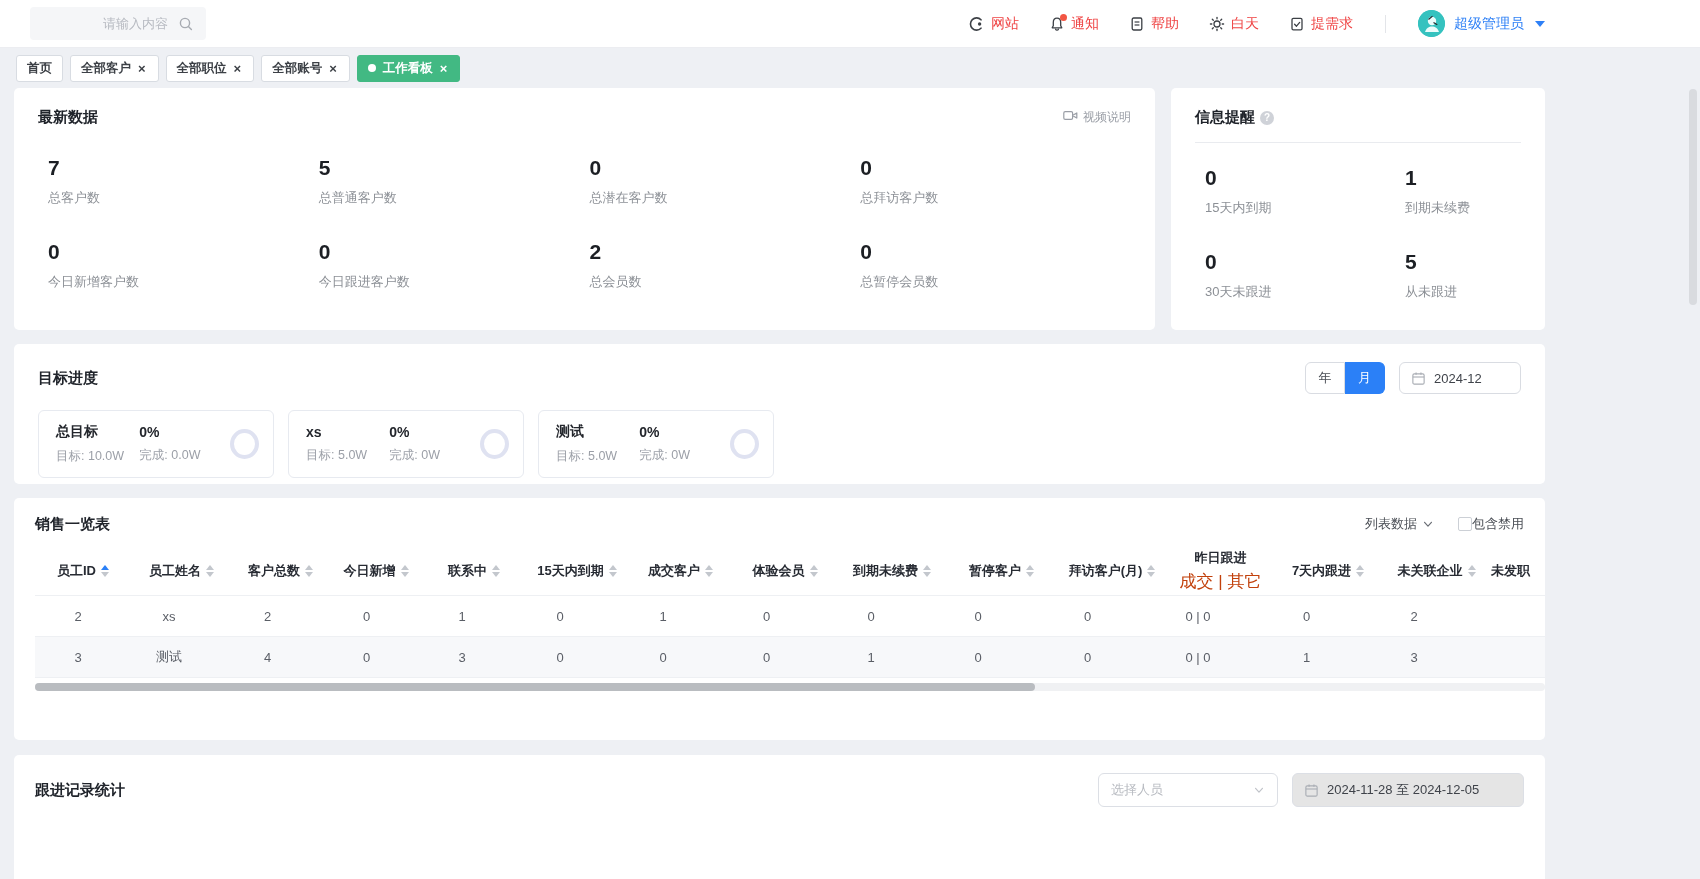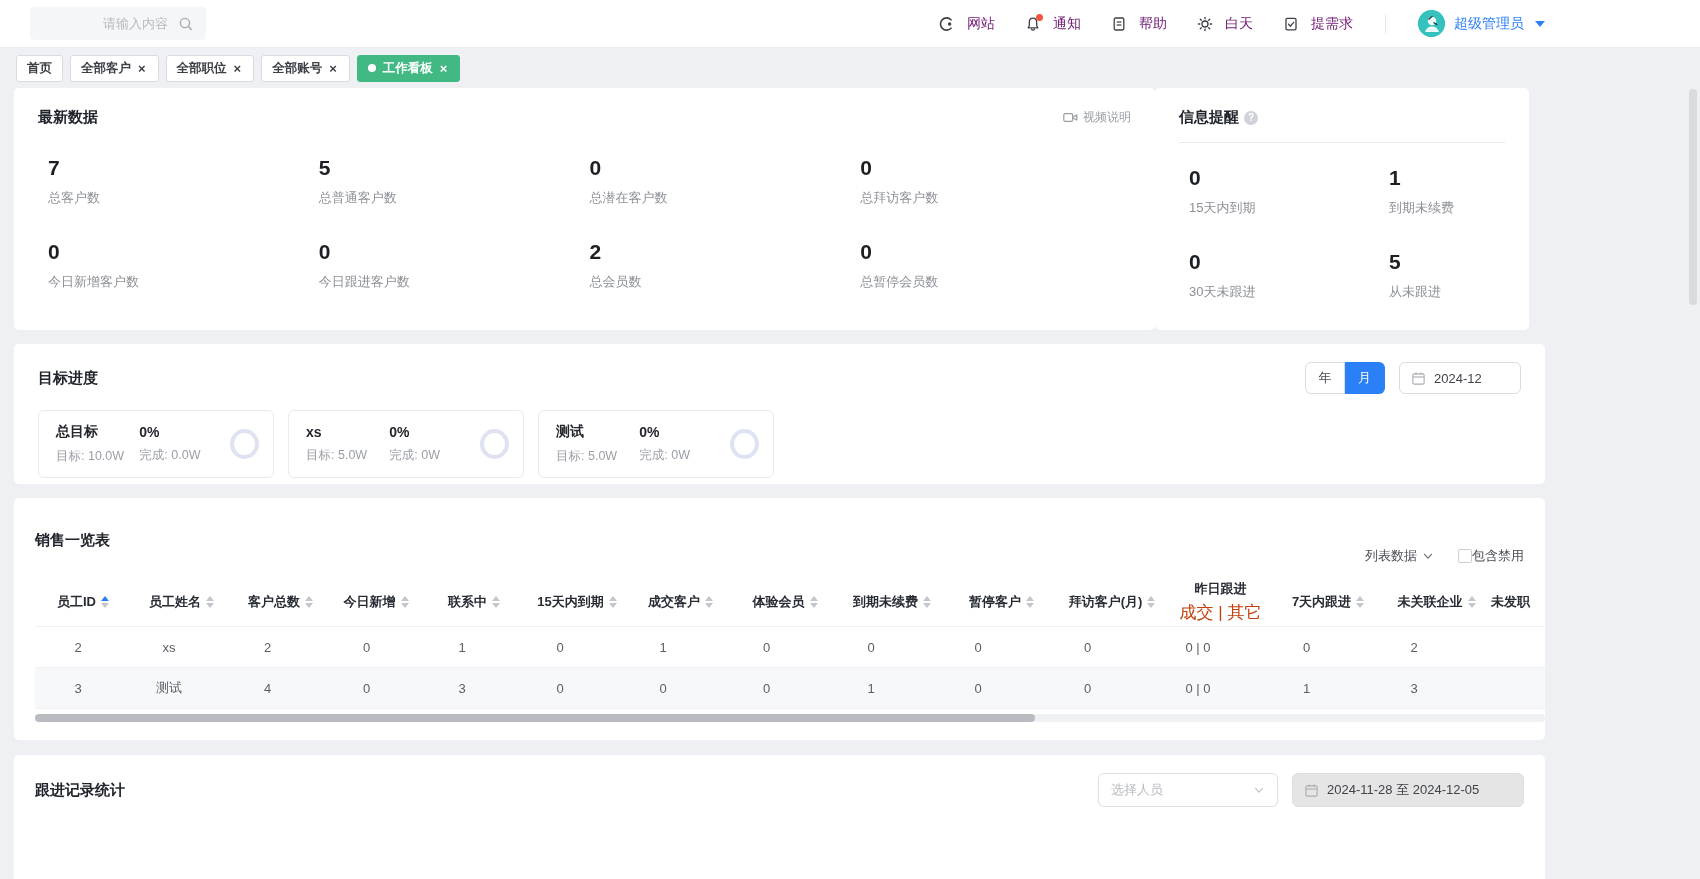--- a/index.html
+++ b/index.html
@@ -20,21 +20,21 @@
   .search-box {
     width:176px; height:33px; background:#f5f6f8; border-radius:4px;
     display:flex; align-items:center; padding:0 12px; gap:8px;
   }
   .search-box input {
     flex:1; border:none; outline:none; background:transparent;
     font-size:13px; color:#45484f; font-family:inherit; min-width:0;text-align:right;
   }
   .search-box input::placeholder { color:#b7bac1; }
   .topnav { margin-left:auto; display:flex; align-items:center; gap:30px; }
-  .nav-item { display:flex; align-items:center; gap:12px; font-size:14px; color:#701a75; cursor:pointer; }
+  .nav-item { display:flex; align-items:center; gap:6px; font-size:14px; color:#ef4444; cursor:pointer; }
   .nav-ico { position:relative; width:16px; height:16px; }
   .nav-badge { position:absolute; top:-2px; right:-2px; width:7px; height:7px; border-radius:50%; background:#f25643; }
   .topnav-divider { width:1px; height:18px; background:#e3e5e9; margin:0 2px; }
   .user-wrap { display:flex; align-items:center; gap:9px; cursor:pointer; }
   .avatar { width:27px; height:27px; border-radius:50%; background:#35c2bf; display:flex; align-items:center; justify-content:center; overflow:hidden; }
   .user-name { font-size:14px; color:#2e80f6; }
   .user-caret { width:0; height:0; border-left:5px solid transparent; border-right:5px solid transparent; border-top:6px solid #2e80f6; margin-left:2px; }
 
   
   .tabbar { height:40px; display:flex; align-items:center; gap:7px; padding:0 16px; }
@@ -43,25 +43,25 @@
     display:flex; align-items:center; gap:5px; padding:0 10px;
     font-size:12.5px; color:#3c4046; cursor:pointer; white-space:nowrap;font-weight:bold;
   }
   .tab.active { background:#42b983; border-color:#42b983; color:#fff; }
   .tab-dot { width:8px; height:8px; border-radius:50%; background:#fff; margin-right:2px; }
   .tab-close { font-size:13px; line-height:1; padding:1px 2px; border-radius:50%; }
 
   
   .main { width:1531px; margin-left:14px; }
   .card { background:#fff; border-radius:5px; }
-  .row1 { display:flex; gap:0; margin-bottom:14px; }
+  .row1 { display:flex; gap:16px; margin-bottom:14px; }
 
   .card-latest { width:1141px; height:242px; padding:20px 24px; position:relative; }
   .card-title { font-size:15px; font-weight:700; color:#20242b; }
-  .video-link { position:absolute; top:21px; right:24px; display:flex; align-items:center; gap:5px; font-size:12px; color:#9a9ea6; cursor:pointer; }
+  .video-link { position:absolute; top:21px; right:24px; display:flex; gap:5px; font-size:12px; color:#9a9ea6; cursor:pointer; }
   .stats4 { display:grid; grid-template-columns:repeat(4,1fr); row-gap:33px; margin-top:29px; padding-left:10px; }
   .stat-value { font-size:21px; font-weight:700; color:#1c1f24; }
   .stat-label { font-size:13px; color:#8c9096; margin-top:9px; }
 
   .card-info { width:374px; height:242px; padding:20px 24px; }
   .info-title-row { display:flex; align-items:center; gap:5px; }
   .q-icon { width:14px; height:14px; border-radius:50%; background:#cfd2d8; color:#fff; font-size:10px; font-weight:700; display:flex; align-items:center; justify-content:center; }
   .info-divider { height:1px; background:#e9ebef; margin-top:15px; }
   .stats2 { display:grid; grid-template-columns:200px 1fr; row-gap:33px; margin-top:23px; padding-left:10px; }
 
@@ -77,22 +77,22 @@
   .goal-row { display:flex; gap:14px; margin-top:16px; }
   .goal-box { width:236px; height:68px; border:1px solid #e7eaf0; border-radius:6px; display:flex; align-items:center; padding:0 14px 0 17px; }
   .goal-col { display:flex; flex-direction:column; gap:7px; }
   .goal-col.c1 { width:88px; }
   .goal-col.c2 { width:96px; }
   .goal-name { font-size:14px; font-weight:700; color:#23262c; }
   .goal-sub { font-size:12.5px; color:#9b9fa7; white-space:nowrap; }
   .goal-ring { width:30px; height:30px; border-radius:50%; border:4px solid #dfe2f1; margin-left:auto; }
 
   .card-sales { height:242px; padding:17px 0 0 21px; margin-bottom:15px; overflow:hidden; position:relative; }
-  .sales-head { display:flex; align-items:center; padding-right:21px; }
-  .sales-controls { margin-left:auto; display:flex; align-items:center; gap:24px; font-size:13px; color:#4a4e55;margin-top:32px; }
+  .sales-head { display:flex; align-items:flex-start; padding-right:21px; }
+  .sales-controls { margin-left:auto; display:flex; align-items:center; gap:24px; font-size:13px; color:#4a4e55; }
   .dd { display:flex; align-items:center; gap:5px; cursor:pointer; }
   .chk-wrap { display:flex; align-items:center; cursor:pointer; }
   .checkbox { width:14px; height:14px; border:1px solid #ccd0d6; border-radius:2px; background:#fff; }
 
   .thead { display:flex; align-items:center; height:50px; margin-top:12px; border-bottom:1px solid #eef0f3; }
   .th { display:flex; flex-direction:column; align-items:center; justify-content:center; flex-shrink:0; }
   .th-top { display:flex; align-items:center; gap:5px; font-size:13px; font-weight:700; color:#272b33; white-space:nowrap; }
   .th-sub { font-size:17px; color:#c2410c; margin-top:3px; white-space:nowrap; }
   .carets { display:inline-flex; flex-direction:column; gap:2px; }
   .c-up { width:0; height:0; border-left:4px solid transparent; border-right:4px solid transparent; border-bottom:5px solid #c3c7cd; }

